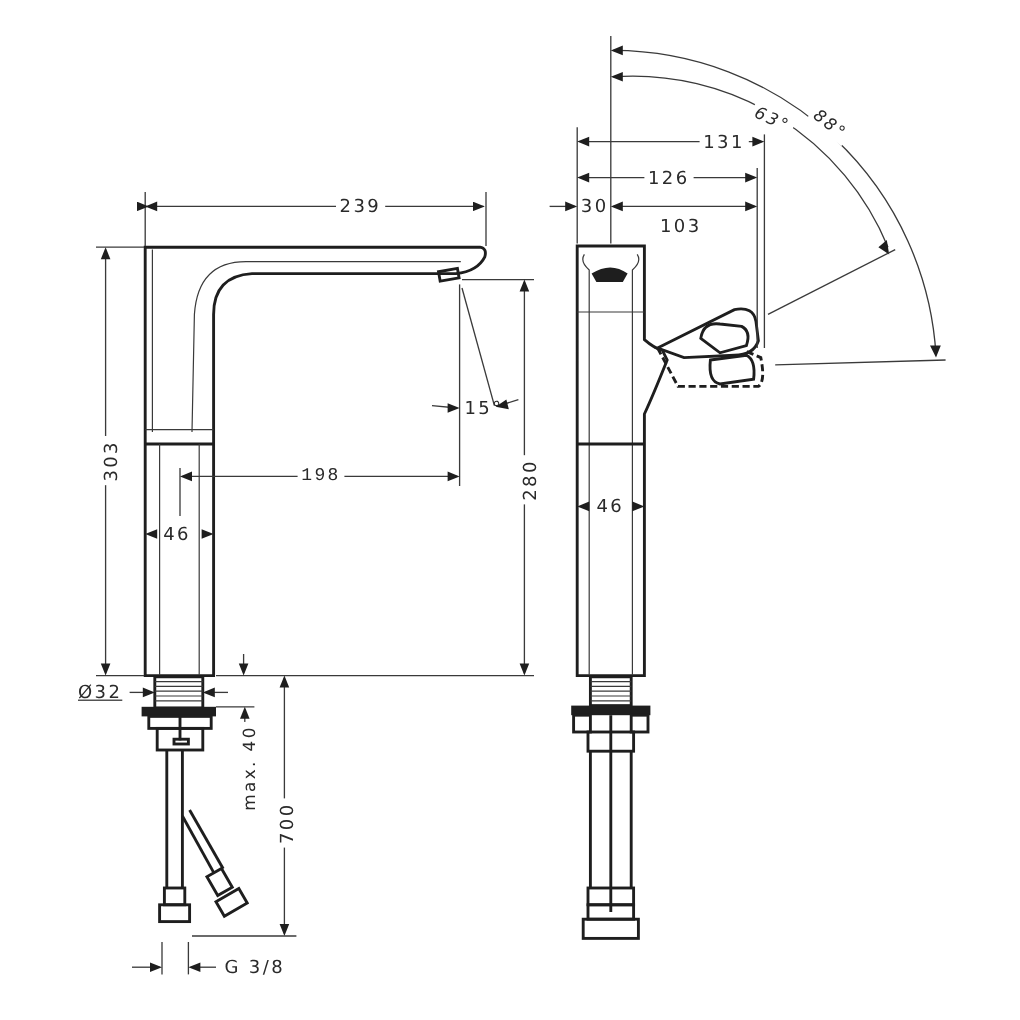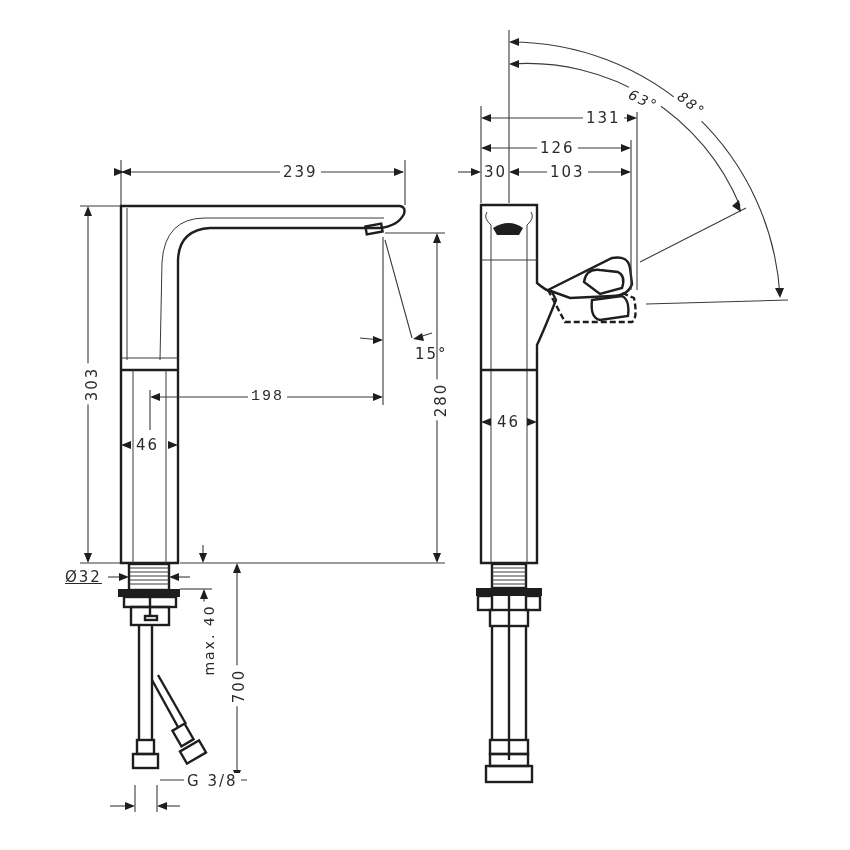--- a/index.html
+++ b/index.html
@@ -188,25 +188,25 @@
     <line class="dim" x1="640" y1="262" x2="746" y2="208"></line>
     <line class="dim" x1="646" y1="304" x2="788" y2="300"></line>
   </g>
 </svg>
 
 <span class="lbl" style="left:240px;top:164px;margin-left:40px;">239</span>
 <span class="lbl vert" style="left:72px;top:376px;">303</span>
 <span class="lbl vert" style="left:421px;top:392px;">280</span>
 <span class="lbl" style="left:248px;top:389px;font-family:Liberation Mono, monospace;">198</span>
 <span class="lbl" style="left:133px;top:437px;background:transparent;">46</span>
-<span class="lbl" style="left:384px;top:346px;background:transparent;margin-left:28px;">15°</span>
+<span class="lbl" style="left:384px;top:332px;background:transparent;">15°</span>
 <span class="lbl" style="left:62px;top:569px;text-decoration:underline;">Ø32</span>
 <span class="lbl vert" style="left:170px;top:632px;font-size:14px;">max. 40</span>
 <span class="lbl vert" style="left:219px;top:678px;">700</span>
-<span class="lbl" style="left:184px;top:773px;">G 3/8</span>
+<span class="lbl" style="left:184px;top:798px;">G 3/8</span>
 
 <span class="lbl" style="left:540px;top:110px;margin-left:43px;">131</span>
 <span class="lbl" style="left:537px;top:140px;">126</span>
 <span class="lbl" style="left:481px;top:164px;background:transparent;">30</span>
-<span class="lbl" style="left:547px;top:164px;text-align:center;">103</span>
+<span class="lbl" style="left:547px;top:180px;text-align:center;">103</span>
 <span class="lbl" style="left:494px;top:414px;background:transparent;">46</span>
 <span class="lbl ital" style="left:625px;top:92px;transform:rotate(25deg);font-size:14px;">63°</span>
 <span class="lbl ital" style="left:673px;top:96px;transform:rotate(38deg);font-size:14px;">88°</span>
 
 </body></html>

